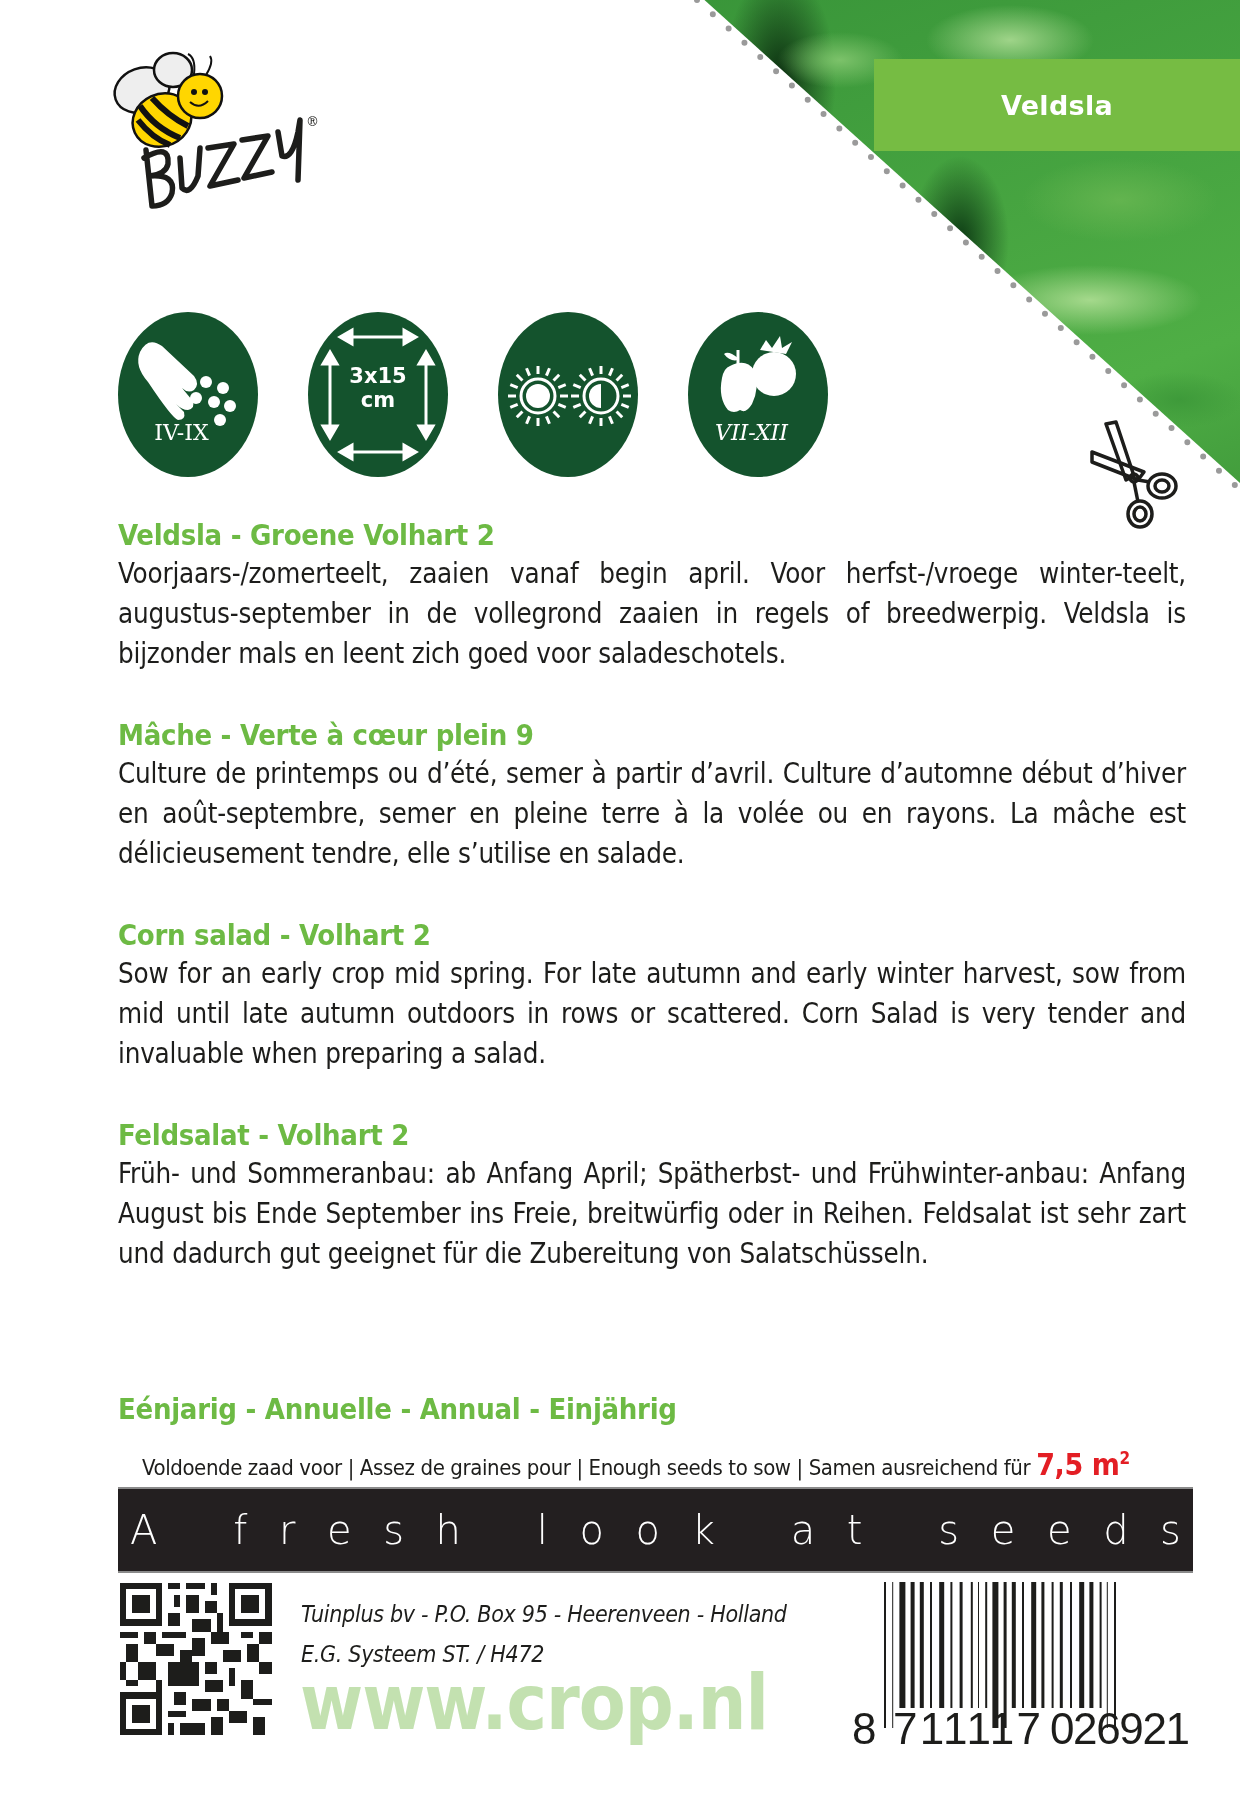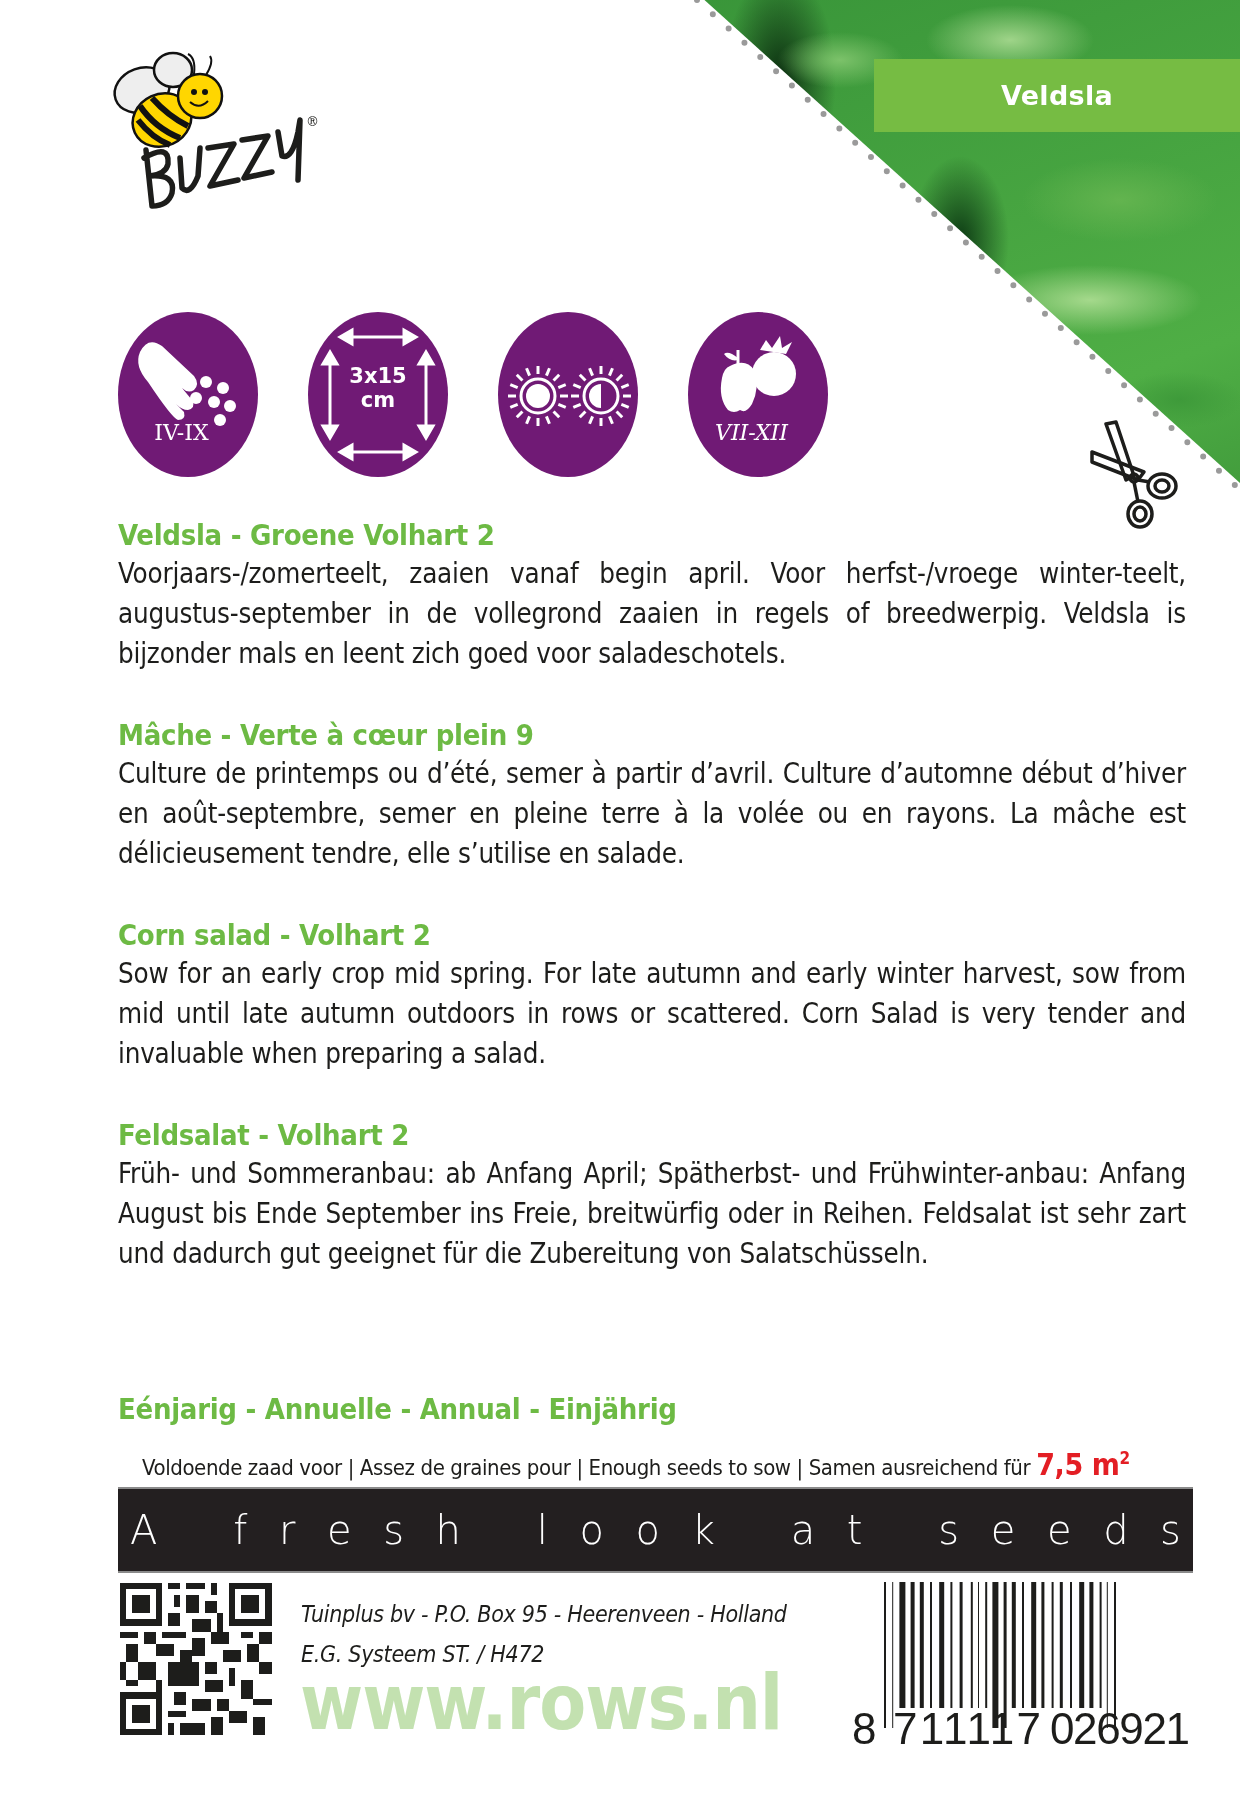--- a/index.html
+++ b/index.html
@@ -14,29 +14,29 @@
       radial-gradient(ellipse 120px 50px at 1010px 40px, #9fd489 0%, transparent 70%),
       radial-gradient(ellipse 140px 60px at 1120px 200px, #63b44f 0%, transparent 70%),
       radial-gradient(ellipse 70px 120px at 960px 240px, #0d3b14 0%, transparent 70%),
       radial-gradient(ellipse 160px 50px at 1090px 300px, #a5d98c 0%, transparent 70%),
       radial-gradient(ellipse 90px 40px at 1180px 400px, #3e9a3a 0%, transparent 70%),
       radial-gradient(ellipse 80px 160px at 780px 80px, #0a2c0f 0%, transparent 70%),
       linear-gradient(160deg, #2f8a34 0%, #4fae45 35%, #1f6d25 60%, #58b04a 100%);
   }
   .perforation { position:absolute; left:0; top:0; width:1240px; height:500px; pointer-events:none; }
 
-  .label-veldsla { position:absolute; left:874px; top:59px; width:366px; height:73px; background:#76bc43;
+  .label-veldsla { position:absolute; left:874px; top:59px; width:366px; height:92px; background:#76bc43;
     color:#ffffff; font-family:"DejaVu Sans","Liberation Sans",sans-serif; font-weight:bold; font-size:27px;
     display:flex; align-items:center; justify-content:center; letter-spacing:0.3px; }
 
   
   .logo { position:absolute; left:110px; top:48px; width:230px; height:170px; }
 
   
-  .icon-circle { position:absolute; width:140px; height:165px; border-radius:50%; background:#701a75;
+  .icon-circle { position:absolute; width:140px; height:165px; border-radius:50%; background:#14532d;
     top:312px; color:#fff; }
   .icon-circle .cap { position:absolute; left:0; right:13px; bottom:32px; text-align:center;
     font-family:"DejaVu Serif","Liberation Serif",serif; font-size:22px; color:#fff; }
   .icon-circle svg { position:absolute; left:0; top:0; }
   .spacing-text { position:absolute; left:0; right:0; top:52px; text-align:center; font-family:"DejaVu Sans",sans-serif;
     font-size:21px; line-height:24px; color:#fff; font-weight:bold; }
 
   .scissors { position:absolute; left:1088px; top:420px; width:110px; height:110px; }
 
   
@@ -322,21 +322,21 @@
       <rect x="15" y="22" width="2" height="3"></rect>
     <rect x="22" y="22" width="2" height="3"></rect>
       <rect x="8" y="23" width="1" height="2"></rect>
   </g>
 </svg>
 
 <div class="company">
   <div>Tuinplus bv - P.O. Box 95 - Heerenveen - Holland</div>
   <div>E.G. Systeem ST. / H472</div>
 </div>
-<div class="website">www.rows.nl</div>
+<div class="website">www.crop.nl</div>
 
 <svg class="barcode" viewBox="0 0 370 170">
   <g fill="#1d1d1b" id="bars">
       <rect x="46" y="2" width="2" height="146"></rect>
       <rect x="54.2" y="2" width="1" height="146"></rect>
       <rect x="61.400000000000006" y="2" width="6" height="126"></rect>
       <rect x="72.6" y="2" width="4" height="126"></rect>
       <rect x="81.79999999999998" y="2" width="4" height="126"></rect>
       <rect x="91.99999999999997" y="2" width="2" height="126"></rect>
       <rect x="101.19999999999996" y="2" width="5" height="126"></rect>

